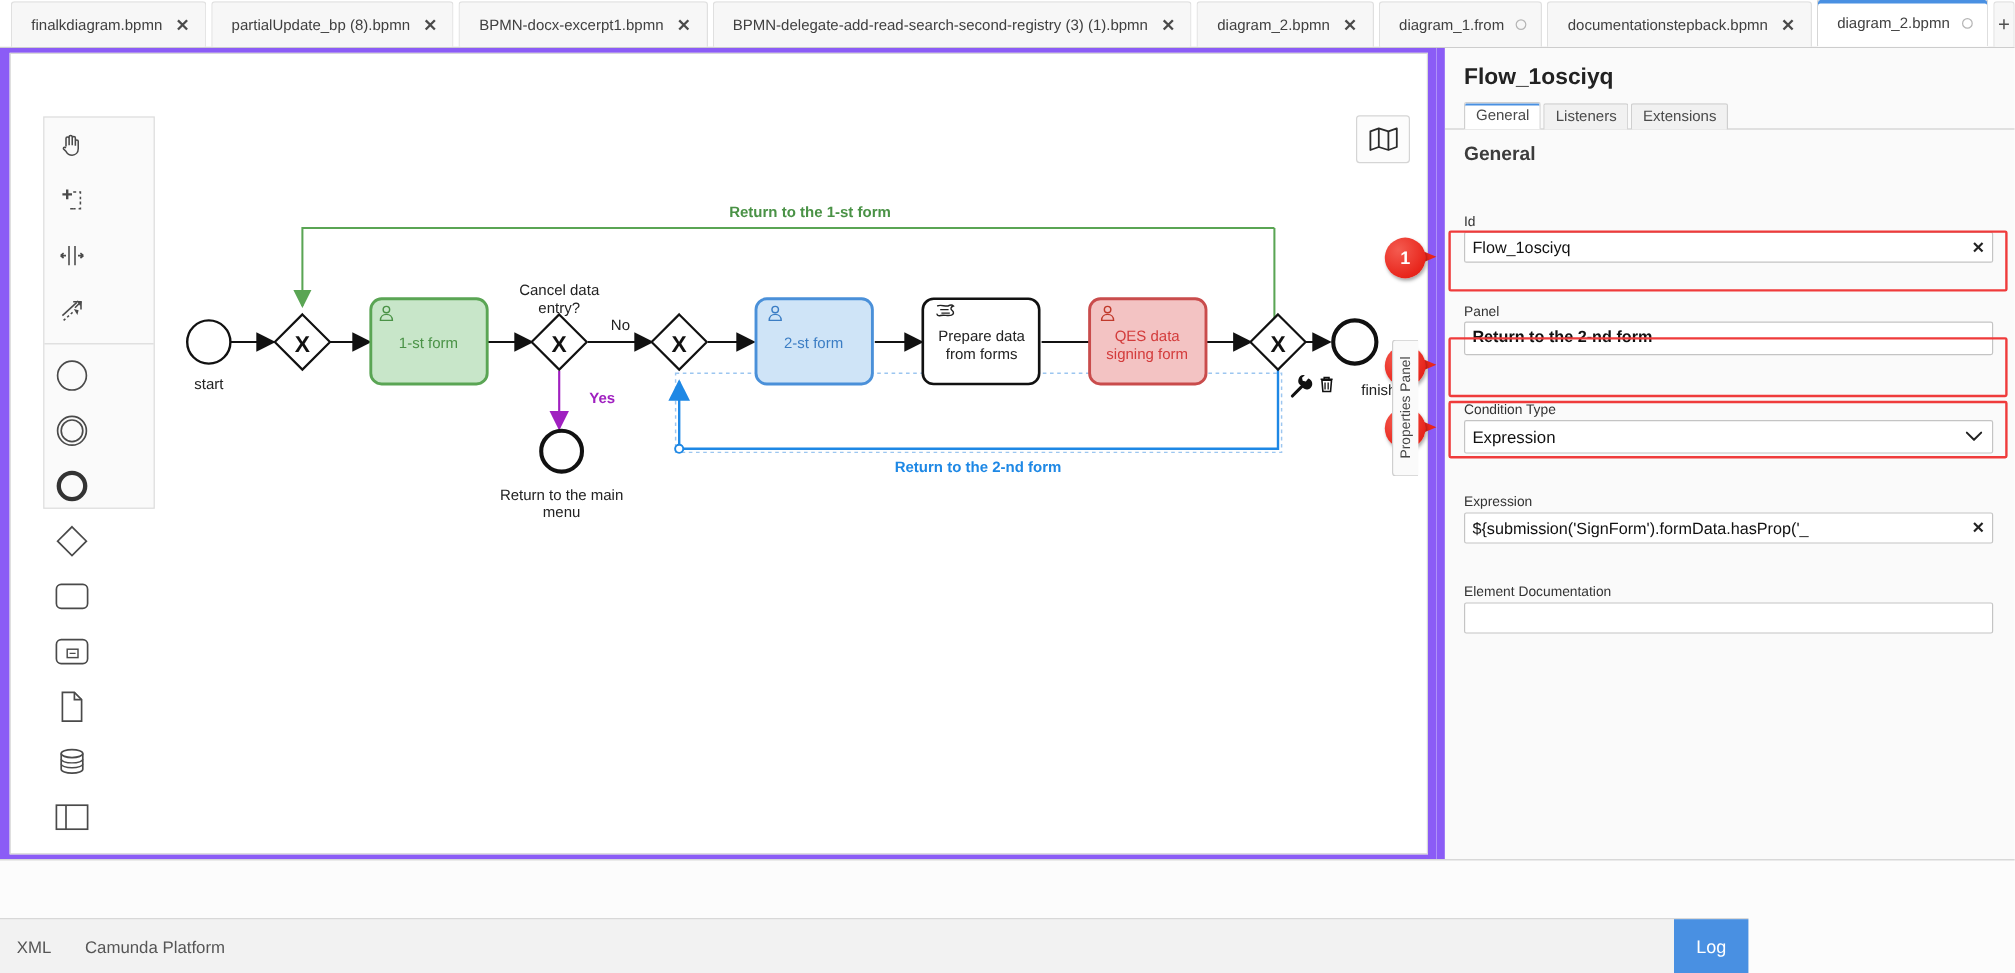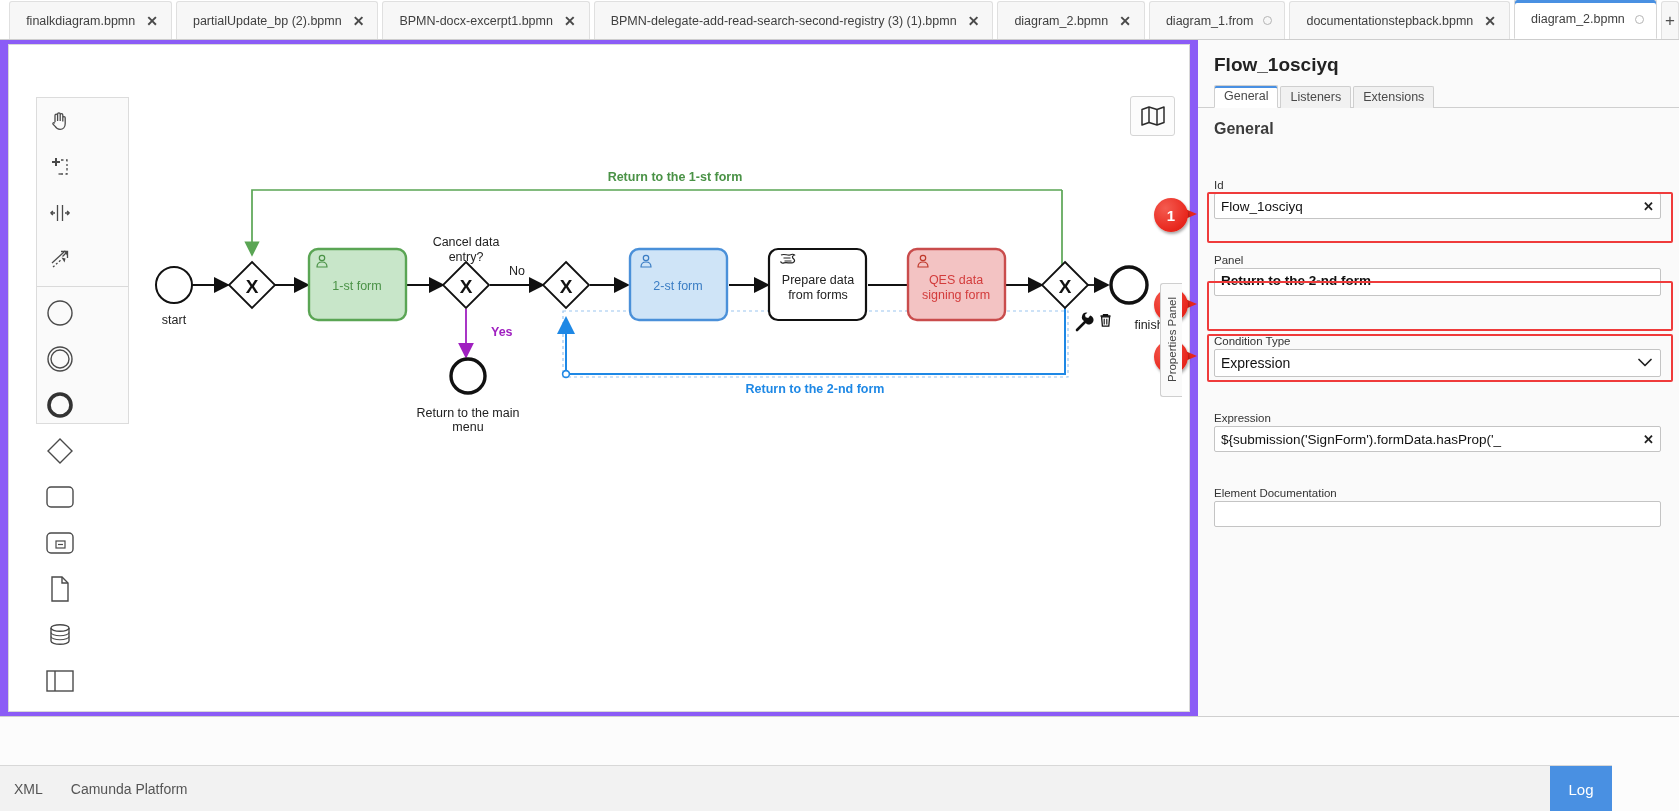--- a/index.html
+++ b/index.html
@@ -81,21 +81,21 @@
     background:#fcfcfc; border:1px solid #d5d5d5; border-radius:3px;
     display:flex; align-items:center; justify-content:center; cursor:pointer;
   }
 
   
   .diagram { position:absolute; left:0; top:0; width:1197px; height:676px; }
 
   
   .props {
     position:absolute; left:1197px; top:40px; width:482px; height:676px;
-    background:#fafafa; border-left:1px solid #8b5cf6;
+    background:#fafafa; border-left:7px solid #8b5cf6;
     overflow:hidden;
   }
   .props-title {
     font-size:19px; font-weight:bold; color:#222;
     padding:14px 0 8px 16px;
   }
   .props-tabs {
     display:flex; align-items:flex-end; gap:2px;
     padding-left:16px; border-bottom:1px solid #cfcfcf; height:24px;
   }
@@ -183,21 +183,21 @@
     writing-mode: vertical-rl; transform: rotate(180deg);
     font-size:11.5px; color:#444; white-space:nowrap;
   }
 
   
   .statusbar {
     position:absolute; left:0; top:716px; width:1679px; height:95px;
     background:#fcfcfc; border-top:1px solid #cfcfcf;
   }
   .sb-inner {
-    position:absolute; left:0; top:48px; width:1612px; height:47px;
+    position:absolute; left:0; top:48px; width:1457px; height:47px;
     border-top:1px solid #d8d8d8; background:#f2f2f2;
     display:flex; align-items:center;
   }
   .sb-item { font-size:14px; color:#555; padding:0 14px; cursor:pointer; }
   .sb-log {
     position:absolute; right:0; top:0; height:47px; min-width:62px;
     background:#4990e2; color:#fff; font-size:15px;
     display:flex; align-items:center; justify-content:center;
     padding:0 16px; cursor:pointer;
   }
@@ -210,21 +210,21 @@
 
 <div id="app">
 
   <div class="tabbar">
     <div style="width:18px"></div>
     <div class="tab">
       <span>finalkdiagram.bpmn</span>
       <span class="tab-close">✕</span>
     </div>
     <div class="tab">
-      <span>partialUpdate_bp (2).bpmn</span>
+      <span>partialUpdate_bp (8).bpmn</span>
       <span class="tab-close">✕</span>
     </div>
     <div class="tab">
       <span>BPMN-docx-excerpt1.bpmn</span>
       <span class="tab-close">✕</span>
     </div>
     <div class="tab">
       <span>BPMN-delegate-add-read-search-second-registry (3) (1).bpmn</span>
       <span class="tab-close">✕</span>
     </div>

